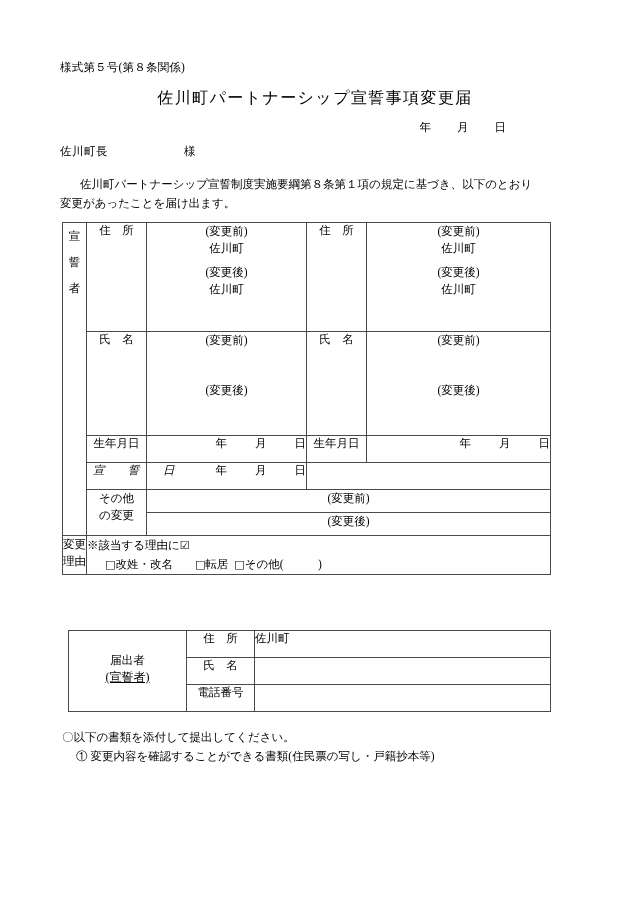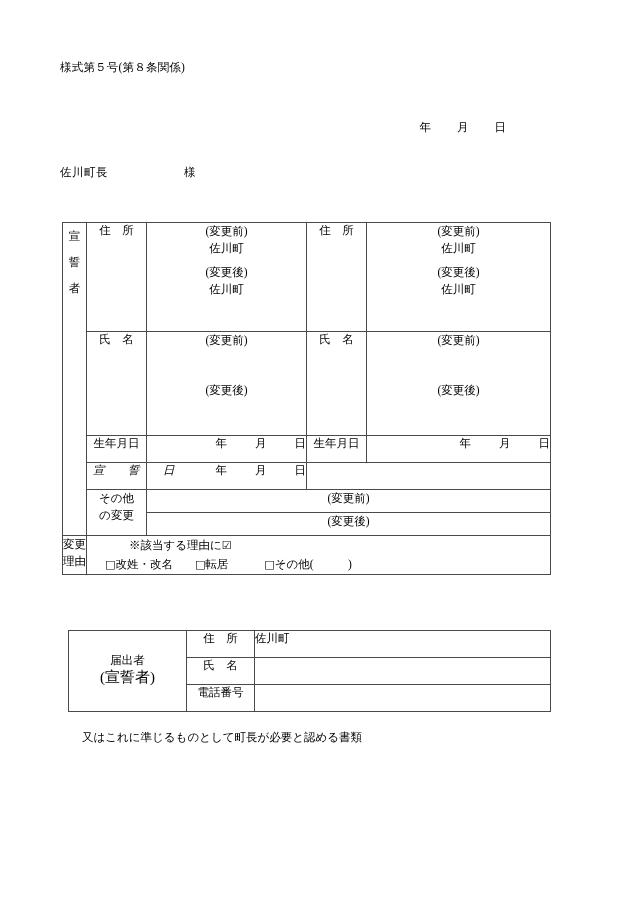--- a/index.html
+++ b/index.html
@@ -51,21 +51,21 @@
     font-size: 11.5px;
     white-space: nowrap;
   }
   .date-line-top span { display: inline-block; }
   .date-line-top .y { margin-right: 26px; }
   .date-line-top .m { margin-right: 26px; }
 
   .addressee {
     position: absolute;
     left: 60px;
-    top: 165px;
+    top: 144px;
     font-size: 11.5px;
     white-space: nowrap;
   }
   .addressee .name { letter-spacing: 0.5px; }
   .addressee .honorific { display: inline-block; margin-left: 76px; }
 
   .intro {
     position: absolute;
     left: 60px;
     top: 175px;
@@ -138,41 +138,41 @@
     padding: 0 14px 0 0;
     white-space: nowrap;
   }
   .datecell .y { margin-right: 28px; }
   .datecell .m { margin-right: 28px; }
 
   .reasoncell {
     padding: 5px 4px 5px 8px;
     line-height: 19px;
   }
-  .reasoncell .r1 { display: block; white-space: nowrap; margin-left: 42px; }
+  .reasoncell .r1 { display: block; white-space: nowrap; }
   .reasoncell .r2 { display: block; white-space: nowrap; padding-left: 18px; }
   .reasoncell .opt { display: inline-block; }
   .reasoncell .opt.o1 { margin-right: 22px; }
-  .reasoncell .opt.o2 { margin-right: 36px; }
+  .reasoncell .opt.o2 { margin-right: 6px; }
   .box { font-family: "DejaVu Sans", sans-serif; font-size: 11px; }
 
   
   #submitter-table {
     left: 68px;
     top: 630px;
     width: 482px;
   }
   #submitter-table td { height: 26px; }
   .sub-vlabel {
     text-align: center;
     vertical-align: middle;
     line-height: 17px;
   }
   .sub-vlabel .ln1 { display: block; margin-top: 21px; }
-  .sub-vlabel .ln2 { display: block; font-size: 15px; }
+  .sub-vlabel .ln2 { display: block; font-size: 12px; text-decoration: underline; }
   .sub-rowlabel {
     text-align: center;
     vertical-align: middle;
     white-space: nowrap;
   }
   .sub-valcell {
     vertical-align: middle;
     padding: 0 0 0 12px;
   }
 
@@ -190,29 +190,34 @@
   .notes .ind2 { padding-left: 20px; }
   .notes .blk { margin-top: 0px; }
 </style>
 </head>
 <body>
 
 <div class="page">
 
   <div class="form-no">様式第５号(第８条関係)</div>
 
+  <div class="doc-title">佐川町パートナーシップ宣誓事項変更届</div>
 
   <div class="date-line-top">
     <span class="y">年</span><span class="m">月</span><span class="d">日</span>
   </div>
 
   <div class="addressee">
     <span class="name">佐川町長</span><span class="honorific">様</span>
   </div>
 
+  <div class="intro">
+    <span class="l1">佐川町パートナーシップ宣誓制度実施要綱第８条第１項の規定に基づき、以下のとおり</span>
+    <span class="l2">変更があったことを届け出ます。</span>
+  </div>
 
   <table class="form" id="main-table">
     <colgroup>
       <col style="width:24px">
       <col style="width:60px">
       <col style="width:160px">
       <col style="width:60px">
       <col style="width:184px">
     </colgroup>
     <tbody>
@@ -332,16 +337,17 @@
         <td class="sub-valcell"></td>
       </tr>
       <tr>
         <td class="sub-rowlabel">電話番号</td>
         <td class="sub-valcell"></td>
       </tr>
     </tbody>
   </table>
 
   <div class="notes">
-    <span class="nline ind2">又はこれに準じるものとして町長が必要と認める書類</span>
+    <span class="nline">〇以下の書類を添付して提出してください。</span>
+    <span class="nline ind1">① 変更内容を確認することができる書類(住民票の写し・戸籍抄本等)</span>
   </div>
 
 </div>
 
 </body></html>

